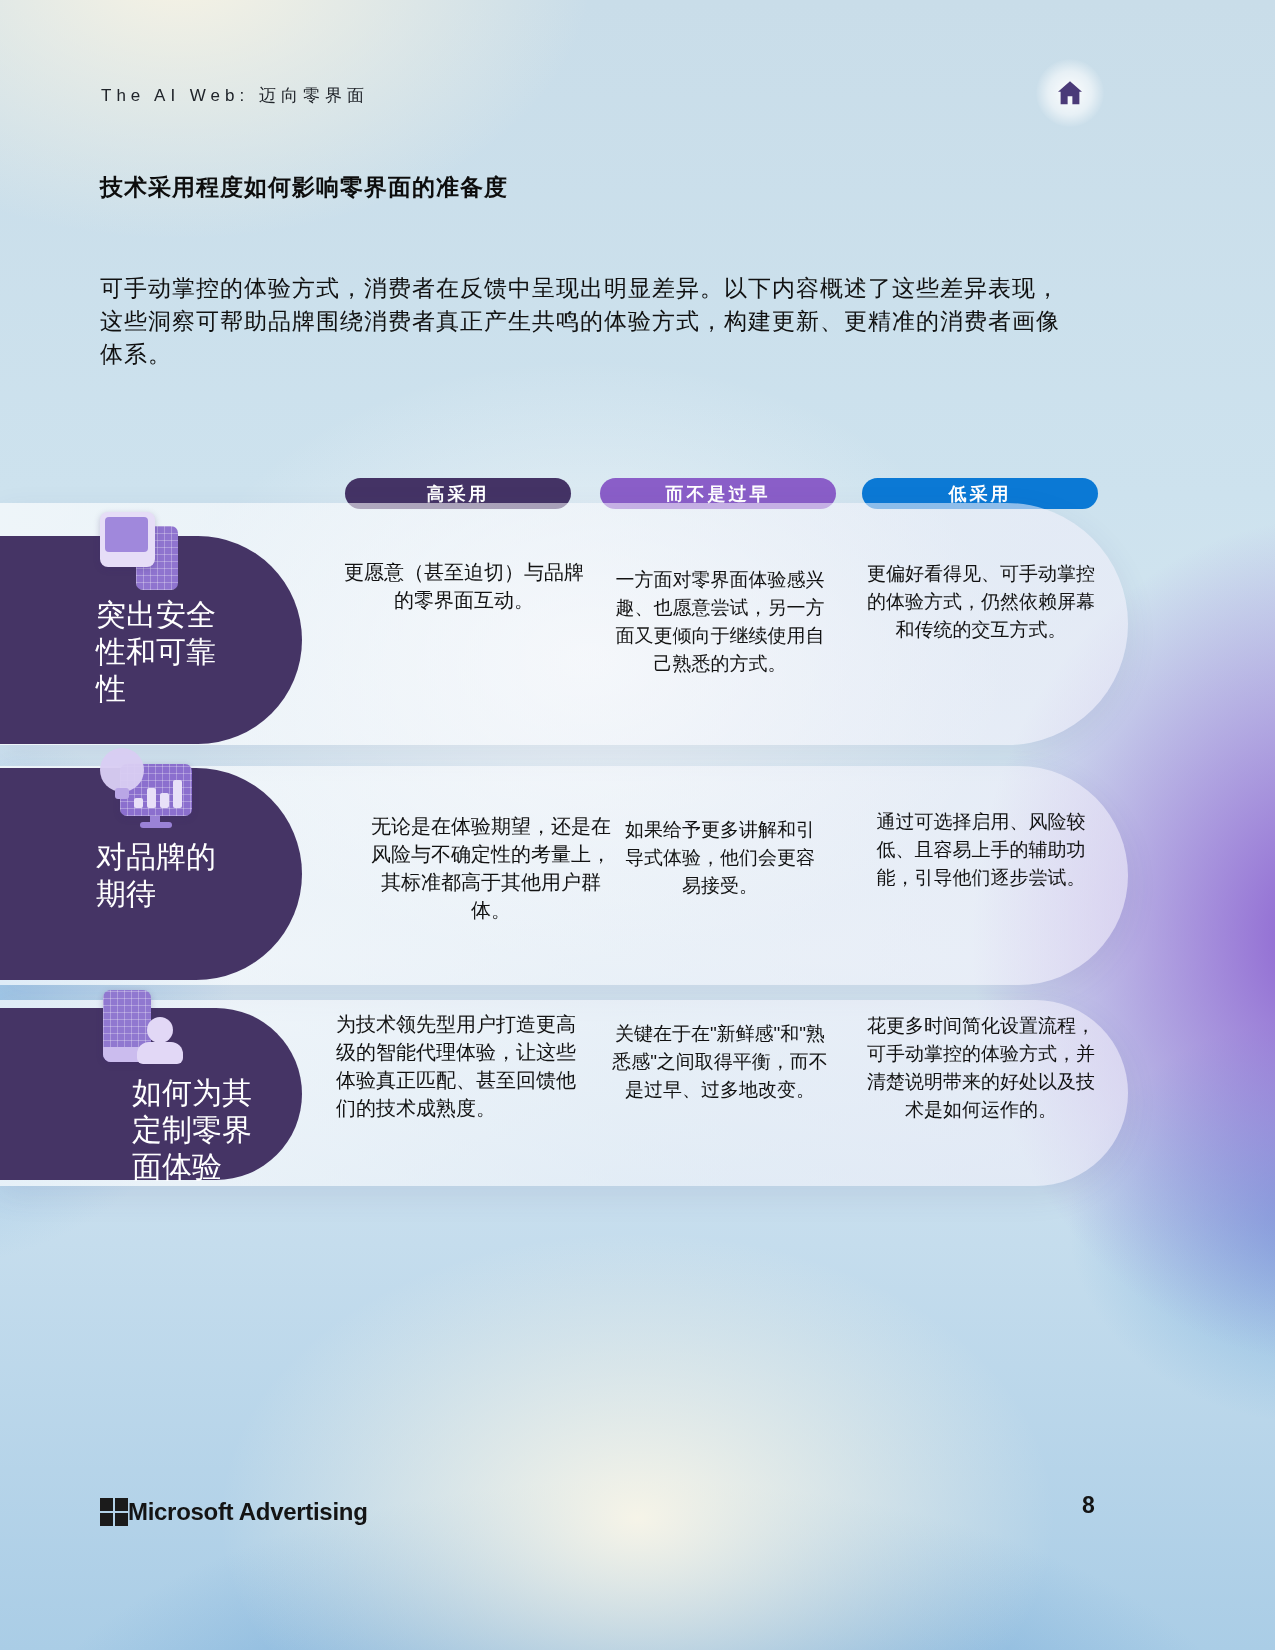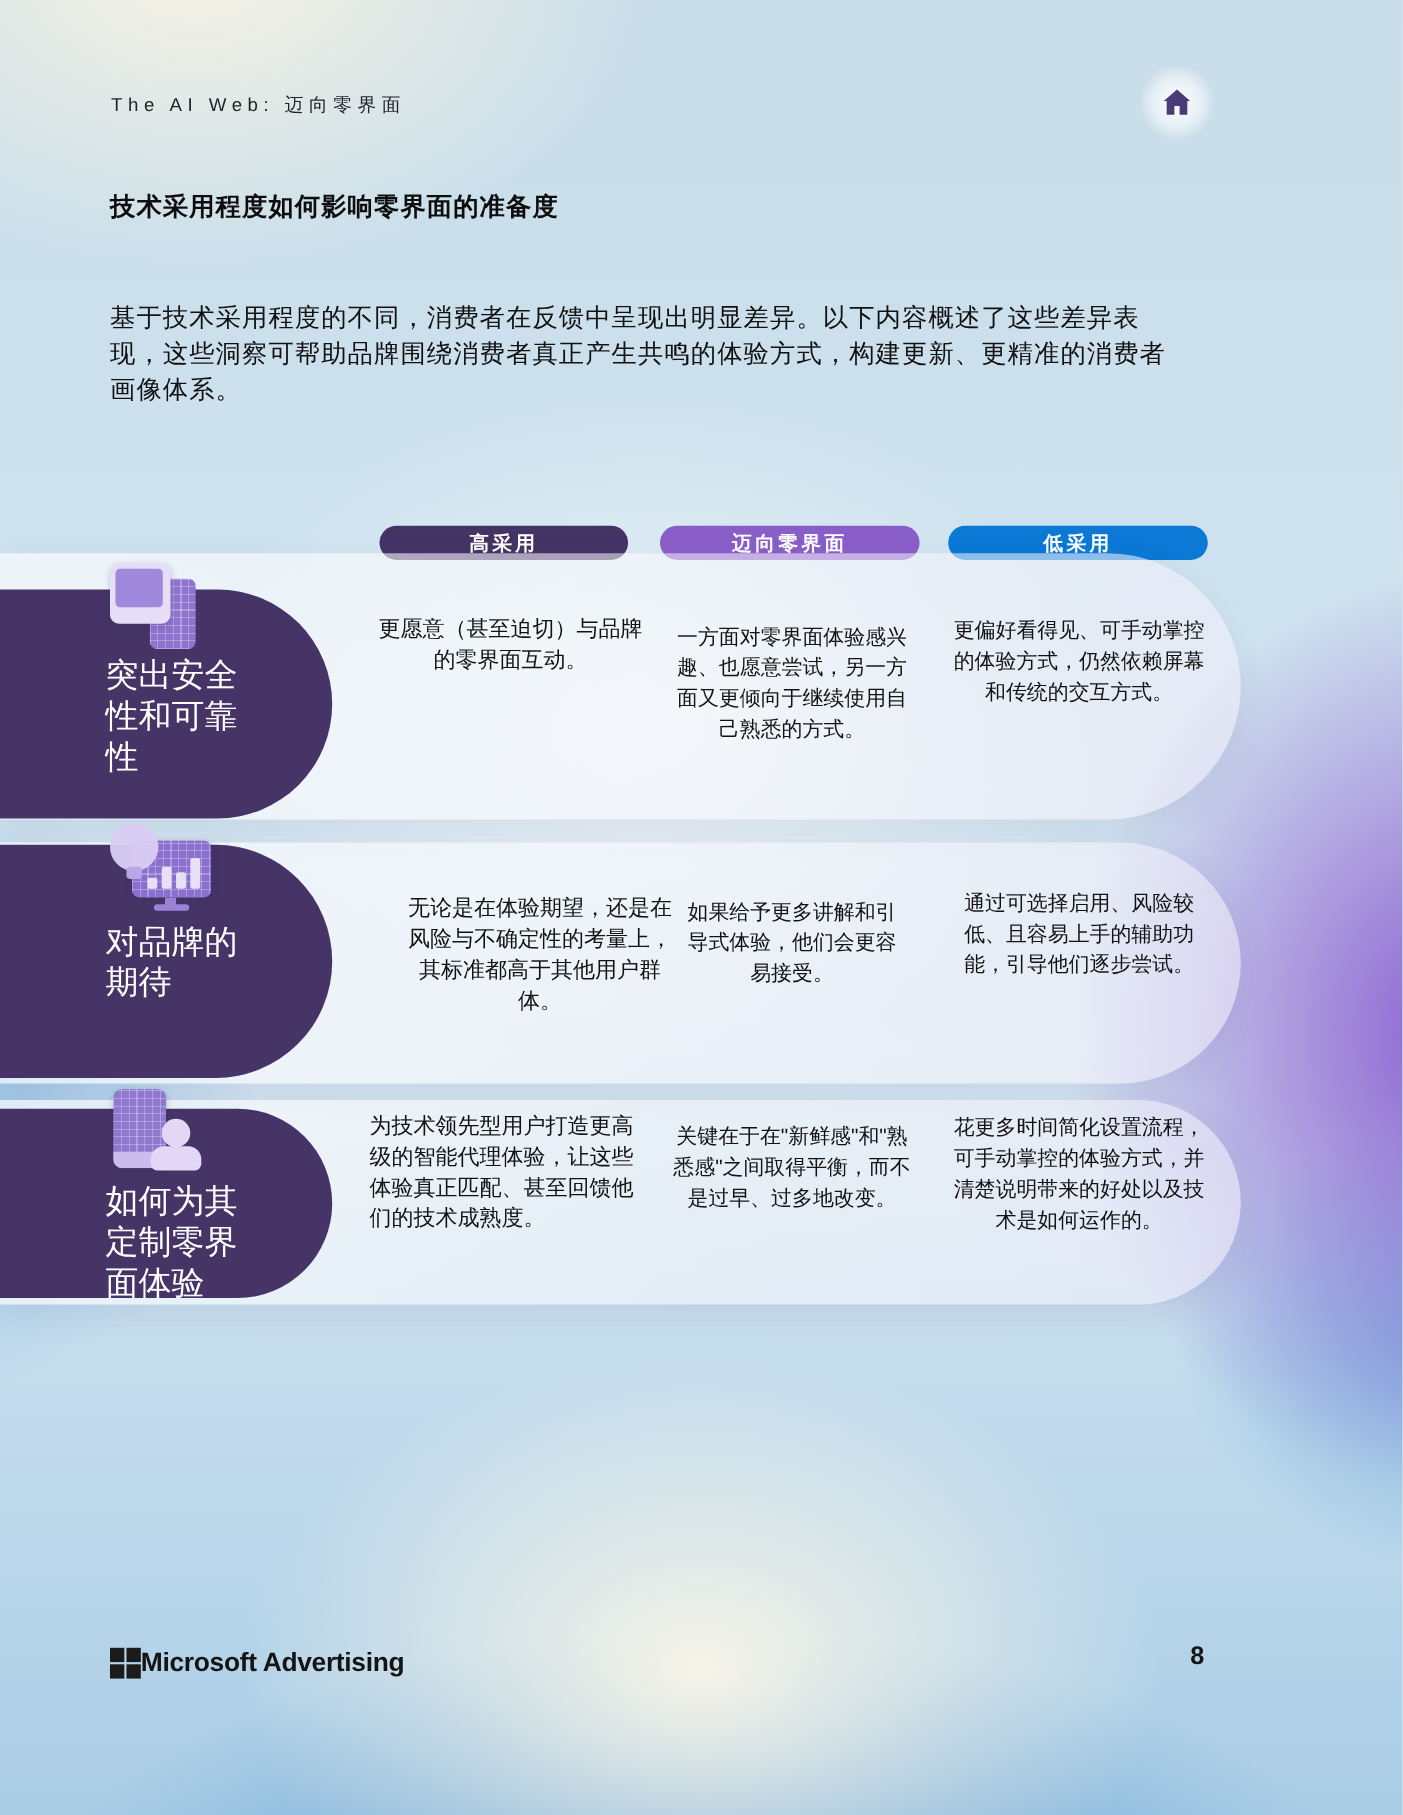--- a/index.html
+++ b/index.html
@@ -69,21 +69,21 @@
   .lab-r1 { top:536px; width:302px; height:208px; border-radius:0 104px 104px 0; }
   .lab-r2 { top:768px; width:302px; height:212px; border-radius:0 106px 106px 0; }
   .lab-r3 { top:1008px; width:302px; height:172px; border-radius:0 86px 86px 0; }
 
   .row-label {
     position:absolute; left:96px; width:136px;
     color:#fff; font-size:30px; line-height:37px; font-weight:400;
   }
   .rl-1 { top:596px; }
   .rl-2 { top:838px; }
-  .rl-3 { top:1074px; }
+  .rl-3 { top:1074px;margin-left:36px; }
 
   
   .cell {
     position:absolute; color:#121212; font-size:19px; line-height:28px; text-align:center;
   }
   .c-r1c1 { left:340px; top:558px; width:248px; font-size:20px; }
   .c-r1c2 { left:608px; top:566px; width:224px; }
   .c-r1c3 { left:862px; top:560px; width:238px; }
   .c-r2c1 { left:334px; top:812px; width:256px; font-size:20px;margin-left:29px; }
   .c-r2c2 { left:616px; top:816px; width:208px; }
@@ -164,24 +164,24 @@
 <div class="page">
 
   <div class="breadcrumb">The AI Web: 迈向零界面</div>
   <div class="home-btn">
     <svg viewBox="0 0 24 24" aria-hidden="true">
       <path d="M12 2.6 21.6 11h-2.1v10h-5.6v-6.4h-3.8V21H4.5V11H2.4L12 2.6z"></path>
     </svg>
   </div>
 
   <h1 class="page-title">技术采用程度如何影响零界面的准备度</h1>
-  <p class="intro">基于技术采用程度的不同，消费者在反馈中呈现出明显差异。以下内容概述了这些差异表现，这些洞察可帮助品牌围绕消费者真正产生共鸣的体验方式，构建更新、更精准的消费者画像体系。</p>
+  <p class="intro">可手动掌控的体验方式，消费者在反馈中呈现出明显差异。以下内容概述了这些差异表现，这些洞察可帮助品牌围绕消费者真正产生共鸣的体验方式，构建更新、更精准的消费者画像体系。</p>
 
   <div class="pill pill-high">高采用</div>
-  <div class="pill pill-mid">迈向零界面</div>
+  <div class="pill pill-mid">而不是过早</div>
   <div class="pill pill-low">低采用</div>
 
   <div class="row-capsule cap-r1"></div>
   <div class="label-capsule lab-r1"></div>
   <div class="row-icon icon-layers">
     <div class="back grid-tex"></div>
     <div class="front">
         <div class="front-inner"></div>
       </div>
   </div>

